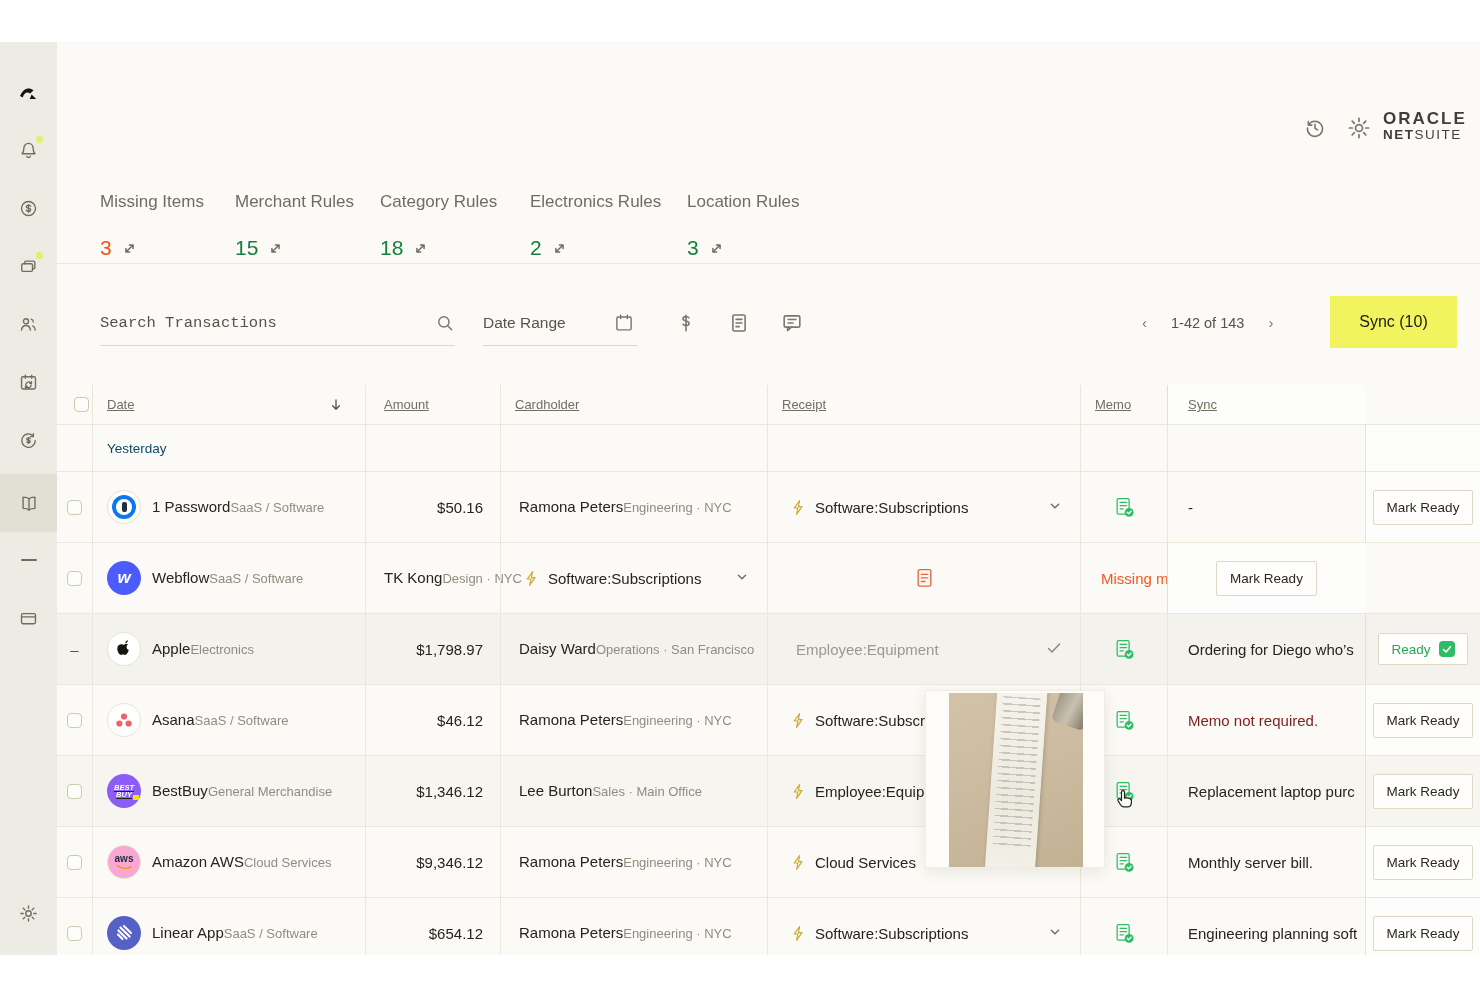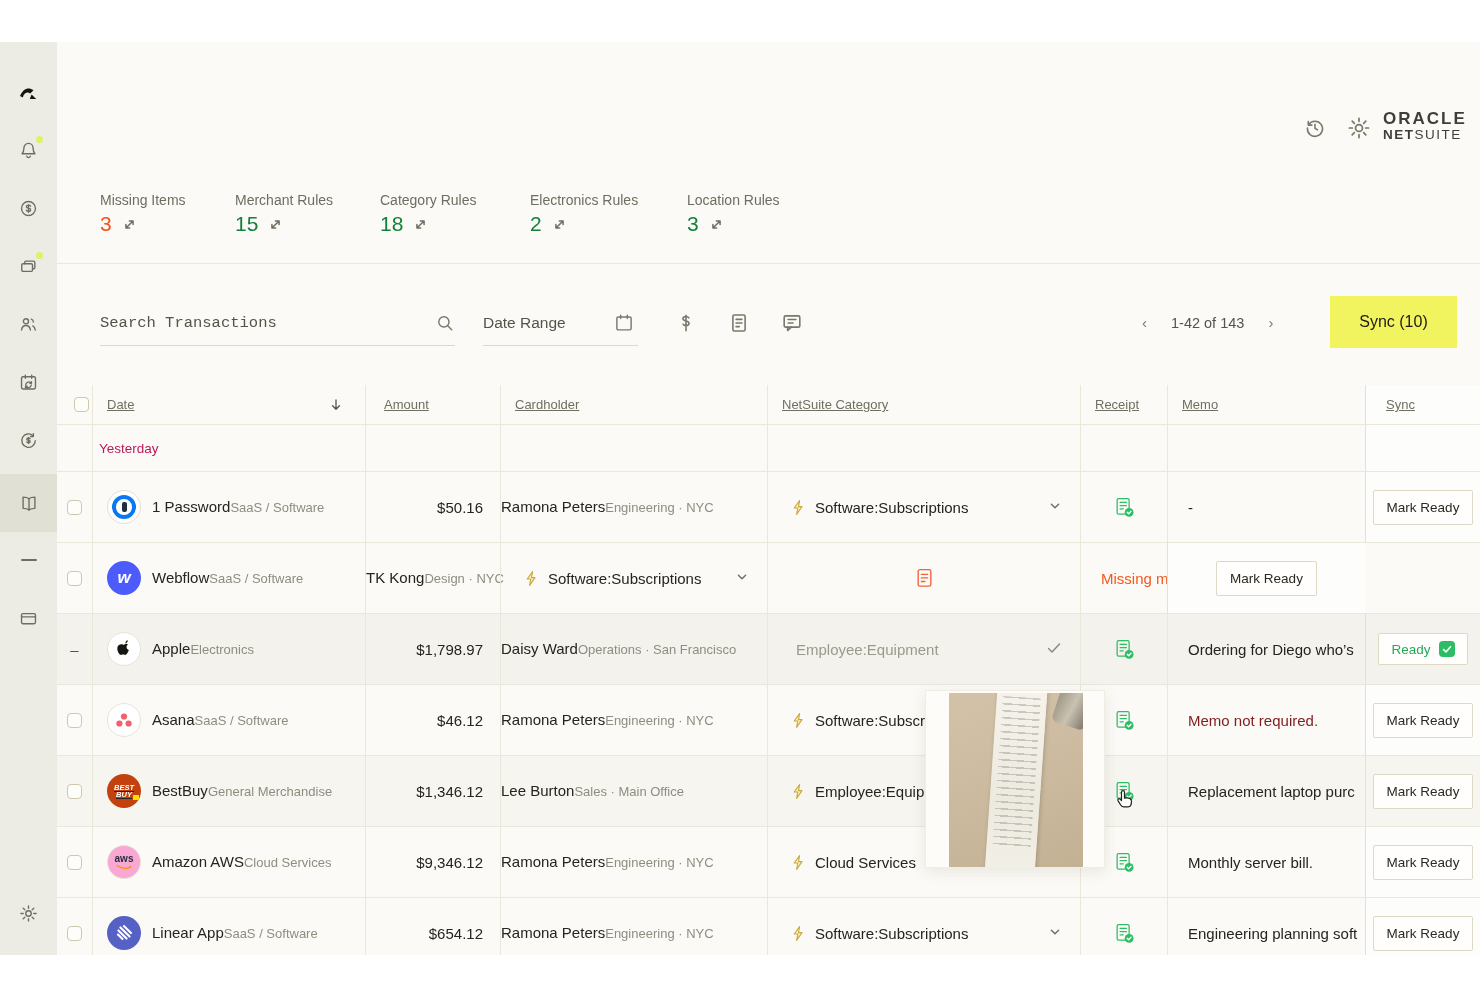--- a/index.html
+++ b/index.html
@@ -26,21 +26,21 @@
   .page-title{position:absolute;left:43px;top:22px;font-size:62px;font-weight:500;letter-spacing:-1.5px;color:#14130f;}
   .hdr-icon{position:absolute;top:74px;width:26px;height:26px;cursor:pointer;}
   .hdr-icon svg{stroke:#7a786b;fill:none;stroke-width:1.3;stroke-linecap:round;stroke-linejoin:round;}
   .ns-logo{position:absolute;left:1326px;top:68px;line-height:1.05;cursor:default;}
   .ns-logo .l1{font-size:17px;font-weight:700;letter-spacing:2px;color:#403e38;}
   .ns-logo .l2{font-size:13.5px;letter-spacing:1.5px;color:#403e38;}
   .ns-logo .l2 b{font-weight:700;}
   
   .stats{position:absolute;top:150px;left:0;height:66px;width:100%;}
   .stat{position:absolute;top:0;}
-  .stat .lbl{font-size:14px;color:var(--txt-label);margin-bottom:4px;}
+  .stat .lbl{font-size:17px;color:var(--txt-label);margin-bottom:24px;}
   .stat .val{font-size:21px;color:#15803d;display:flex;align-items:center;gap:10px;}
   .stat .val.accent{color:var(--orange);}
   .stat svg{stroke:#6f6d60;fill:none;stroke-width:1.3;stroke-linecap:round;stroke-linejoin:round;}
   .hdr-divider{position:absolute;top:221px;left:0;width:100%;height:1px;background:var(--border);}
   
   .search-field{position:absolute;left:43px;top:258px;width:355px;height:46px;border-bottom:1px solid var(--border2);display:flex;align-items:center;}
   .search-field input{border:0;outline:0;background:transparent;font-size:15.5px;flex:1;color:var(--txt);font-family:Liberation Mono, monospace;}
   .search-field input::placeholder{color:#55534a;opacity:1;}
   .daterange{position:absolute;left:426px;top:258px;width:155px;height:46px;border-bottom:1px solid var(--border2);display:flex;align-items:center;justify-content:space-between;cursor:pointer;font-size:15.5px;color:#55534a;padding-right:4px;}
   .tb-icon{position:absolute;top:270px;width:22px;height:22px;cursor:pointer;}
@@ -50,33 +50,33 @@
   .sync-btn{position:absolute;left:1273px;top:254px;width:127px;height:52px;background:var(--yellow);border:0;font-size:16px;color:#1c1b16;font-family:inherit;cursor:pointer;}
   
   .table{position:absolute;left:0;top:343px;width:1423px;}
   .trow{display:grid;grid-template-columns:35px 273px 135px 267px 313px 87px 198px 1fr;border-bottom:1px solid var(--border);}
   .cell{position:relative;display:flex;align-items:center;min-width:0;}
   .bl{border-left:1px solid var(--border);}
   .thead{height:40px;}
   .thead .cell{font-size:13px;color:#716f62;padding-left:14px;text-decoration:underline;}
   .sort-arrow{margin-left:auto;margin-right:22px;}
   .group-row{height:47px;}
-  .group-row .cell{font-size:13.5px;color:#be185d;padding-left:6px;}
+  .group-row .cell{font-size:13.5px;color:#0c4a6e;padding-left:14px;}
   .drow{height:71px;}
   .drow.selected .cell{background:#f3f2ec;}
   .drow.hover .cell{background:#f6f5f0;}
   .c-check{justify-content:center;}
   .checkbox{width:15px;height:15px;border:1.2px solid #ccc9ae;border-radius:4px;background:#fdfdfa;cursor:pointer;}
   .dash-mark{color:#55534a;font-size:15px;cursor:pointer;}
   .c-merchant{padding-left:14px;gap:11px;}
   .logo{width:34px;height:34px;border-radius:50%;flex:none;display:flex;align-items:center;justify-content:center;position:relative;overflow:hidden;}
   .two-line .t1{font-size:15px;color:var(--txt);margin-bottom:4px;white-space:nowrap;}
   .two-line .t2{font-size:13px;color:var(--txt-sec);white-space:nowrap;}
   .c-amount{justify-content:flex-end;padding-right:17px;font-size:15px;}
-  .c-card{}
+  .c-card{padding-left:18px;}
   .c-cat{padding-left:22px;gap:9px;font-size:15px;cursor:pointer;}
   .c-cat .cat-label{white-space:nowrap;overflow:hidden;}
   .c-cat .right-ic{margin-left:auto;margin-right:18px;flex:none;}
   .c-cat.muted{color:#9b998e;padding-left:28px;}
   .c-receipt{justify-content:center;cursor:pointer;}
   .c-memo{padding-left:20px;font-size:15px;white-space:nowrap;overflow:hidden;}
   .memo-orange{color:#f4581f;}
   .memo-muted{color:#7f1d1d;}
   .c-sync{justify-content:center;background:#fdfdfb;border-left:1px solid #e4e1d2;}
   .mark-btn{border:1px solid #ddd9c4;background:#fffefc;font-family:inherit;font-size:13.5px;color:#2a2922;padding:9px 13px;border-radius:2px;cursor:pointer;white-space:nowrap;}
@@ -290,23 +290,20 @@
                 <path d="M7 2v9M3.6 7.8 7 11.2l3.4-3.4"></path>
               </svg>
           </div>
           <div class="cell bl c-amount-h" style="padding-left:18px;">
               <span>Amount</span>
             </div>
           <div class="cell bl">
               <span>Cardholder</span>
             </div>
           <div class="cell bl">
-              <span>NetSuite Category</span>
-            </div>
-          <div class="cell bl">
               <span>Receipt</span>
             </div>
           <div class="cell bl">
               <span>Memo</span>
             </div>
           <div class="cell c-sync" style="justify-content:flex-start;padding-left:20px;">
               <span>Sync</span>
             </div>
         </div>
         <div class="trow group-row">
@@ -480,21 +477,21 @@
     <div class="cell bl c-memo memo-muted">Memo not required.</div>
     <div class="cell c-sync">
                 <button class="mark-btn">Mark Ready</button>
               </div>
   </div>
   <div class="trow drow  hover">
     <div class="cell c-check">
                 <span class="checkbox"></span>
               </div>
     <div class="cell bl c-merchant">
-      <span class="logo" style="background:#c2410c;text-decoration:underline;">
+      <span class="logo" style="background:#8b5cf6;text-decoration:underline;">
                   <span class="merchant-txt" style="font-size:7.5px;font-style:italic;position:relative;">BEST<br>BUY<span style="position:absolute;right:-5px;bottom:-1px;width:6px;height:5px;background:#ffe000;display:inline-block;"></span></span>
                 </span>
       <span class="two-line"><span class="t1">BestBuy</span><span class="t2">General Merchandise</span></span>
     </div>
     <div class="cell bl c-amount">$1,346.12</div>
     <div class="cell bl c-card">
       <span class="two-line"><span class="t1">Lee Burton</span><span class="t2">Sales · Main Office</span></span>
     </div>
     <div class="cell bl c-cat ">
                 <svg width="16" height="17" viewBox="0 0 16 17">

